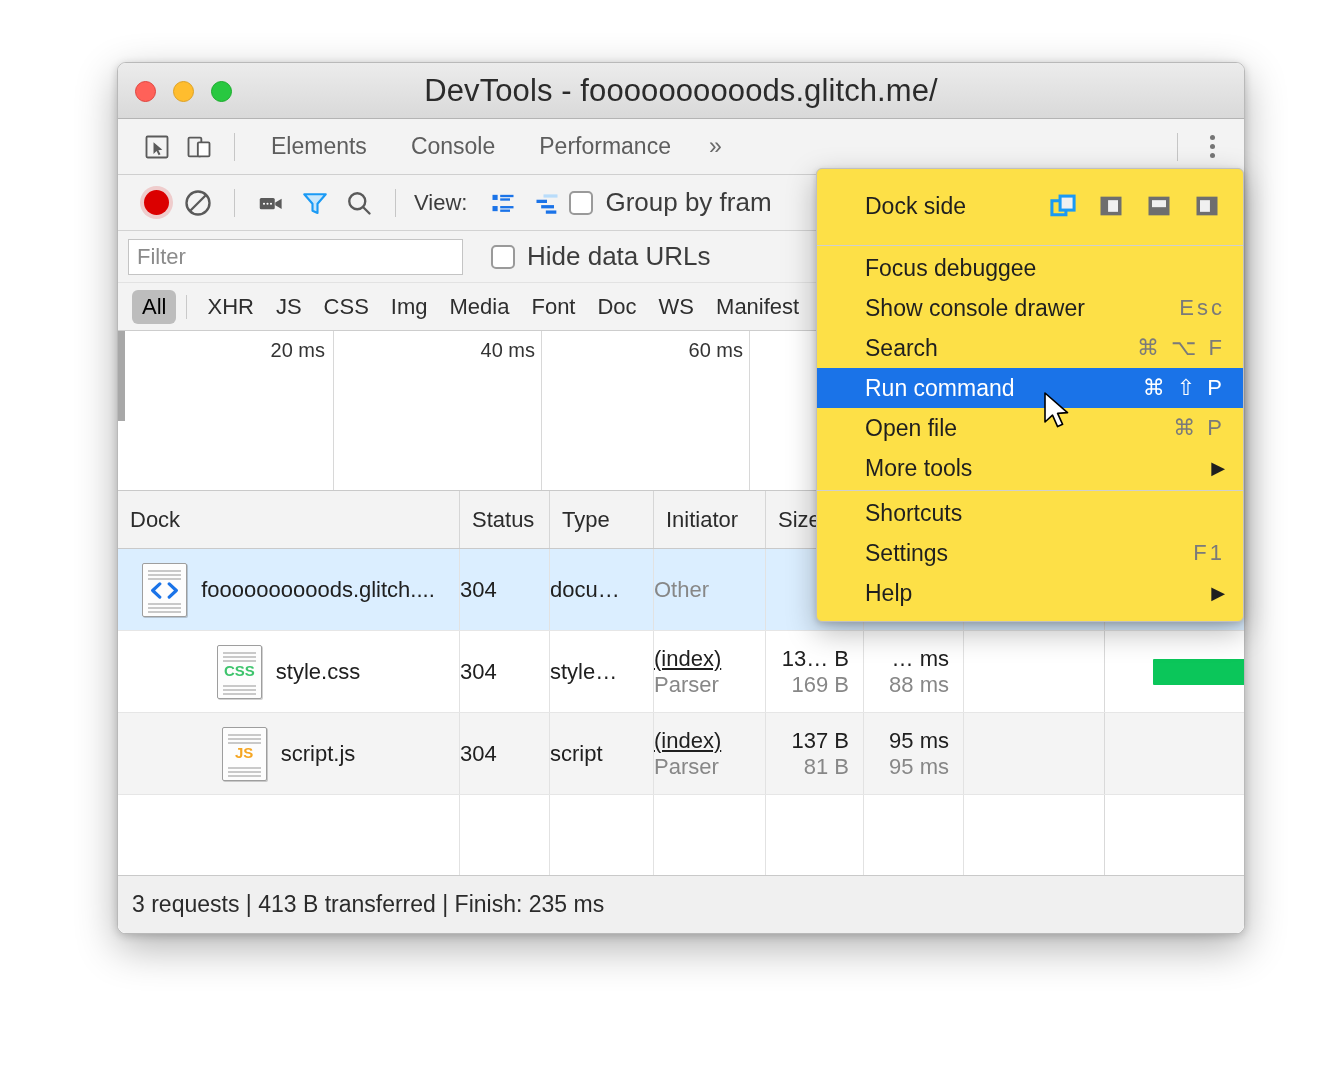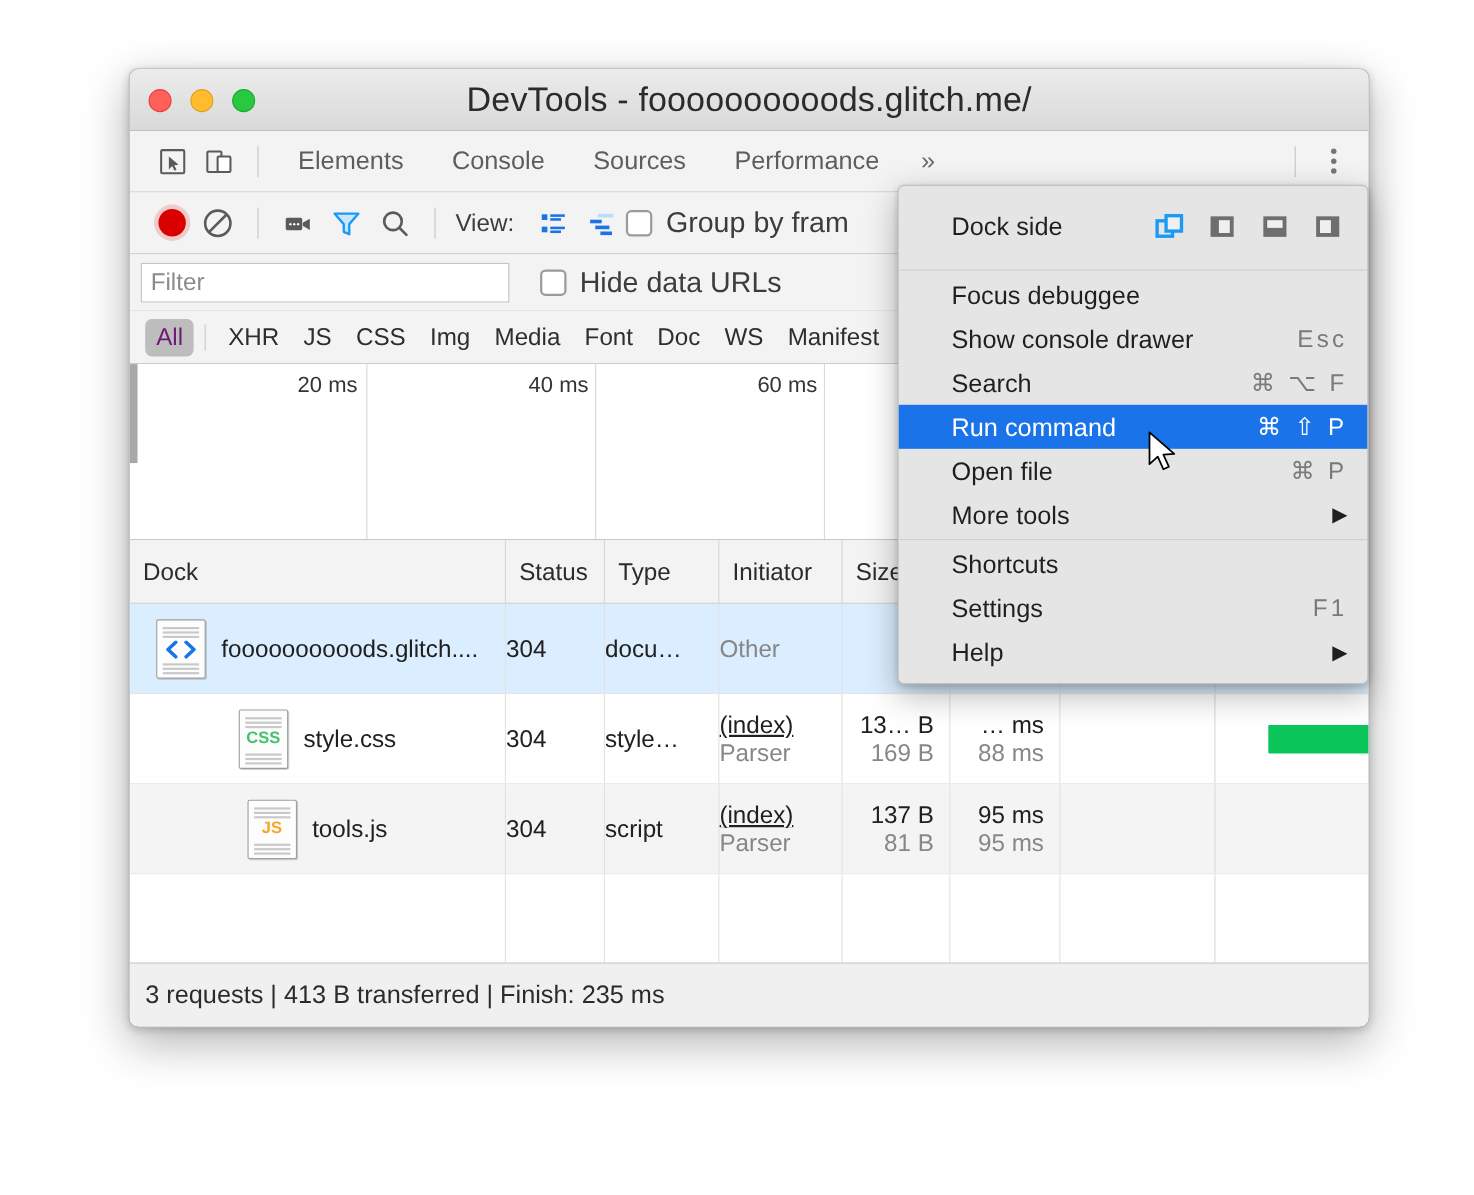--- a/index.html
+++ b/index.html
@@ -104,21 +104,21 @@
   
   .typebar {
     height: 48px; background: #f3f3f3;
     border-bottom: 1px solid #cdcdcd;
     display: flex; align-items: center; padding-left: 14px; gap: 2px;
   }
   .pill {
     font-size: 22px; color: #2e2e2e; padding: 4px 10px;
     border-radius: 6px; cursor: pointer; white-space: nowrap;
   }
-  .pill.active { background: #bdbdbd; color: #701a75; }
+  .pill.active { background: #bdbdbd; color: #000000; }
   .pill-sep { width: 1px; height: 24px; background: #c9c9c9; margin: 0 8px; }
 
   
   .overview {
     position: relative; height: 160px; background: #ffffff;
     border-bottom: 1px solid #c9c9c9;
     padding-left: 5px;
   }
   .ov-scroll { position: absolute; left: 0; top: 0; width: 7px; height: 90px; background: #a8a8a8; }
   .ov-grid { position: absolute; inset: 0 0 0 5px; }
@@ -181,21 +181,21 @@
     height: 58px; background: #f0f0f0;
     border-top: 1px solid #c9c9c9;
     display: flex; align-items: center; padding-left: 14px;
     font-size: 23px; color: #2b2b2b;
   }
 
   
   .menu {
     position: absolute; left: 816px; top: 168px;
     width: 428px;
-    background: #e5e5e5;
+    background: #fde047;
     border: 1px solid #c0c0c0;
     border-radius: 6px;
     box-shadow: 0 10px 30px rgba(0,0,0,0.28), 0 2px 6px rgba(0,0,0,0.16);
     padding: 0 0 8px 0;
     z-index: 50;
   }
   .menu-dock {
     display: flex; align-items: center;
     height: 74px; padding: 0 18px 0 48px;
   }
@@ -247,23 +247,20 @@
         </svg>
       </div>
       <div class="vsep"></div>
 
       <div class="tabs">
         <div class="tab">
             <span>Elements</span>
           </div>
         <div class="tab">
             <span>Console</span>
-          </div>
-        <div class="tab">
-            <span>Sources</span>
           </div>
         <div class="tab">
             <span>Performance</span>
           </div>
         <div class="chev">»</div>
       </div>
 
       <div class="tabbar-right">
         <div class="vsep"></div>
         <div class="kebab">
@@ -456,21 +453,21 @@
           <span class="fic">
             <span class="sheet"></span>
             <span class="ln" style="top:7px;"></span>
               <span class="ln" style="top:11px;"></span>
               <span class="ln" style="top:15px;"></span>
             <span class="ln" style="top:40px;"></span>
               <span class="ln" style="top:44px;"></span>
               <span class="ln" style="top:48px;"></span>
             <span class="badge" style="color:#f5a623;">JS</span>
           </span>
-          <span class="c-main">tools.js</span>
+          <span class="c-main">script.js</span>
         </div>
         <div class="cell" style="width:90px;">
           <span class="c-mid">304</span>
         </div>
         <div class="cell" style="width:104px;">
           <span class="c-mid">script</span>
         </div>
         <div class="cell" style="width:112px;">
           <span class="c-mid link">(index)</span>
           <span class="c-grey">Parser</span>

